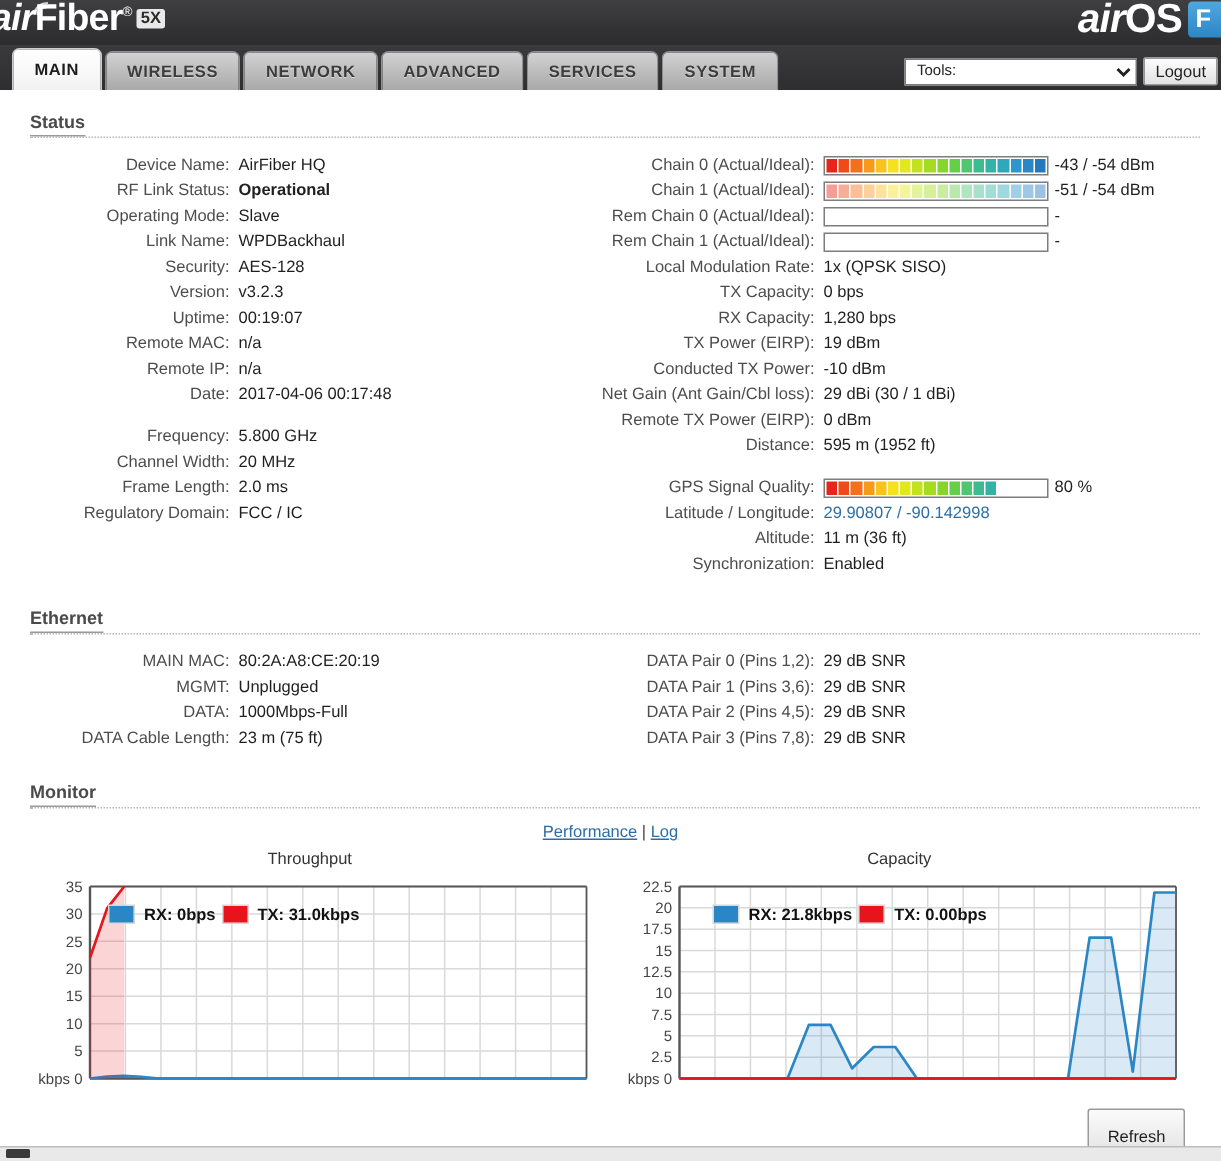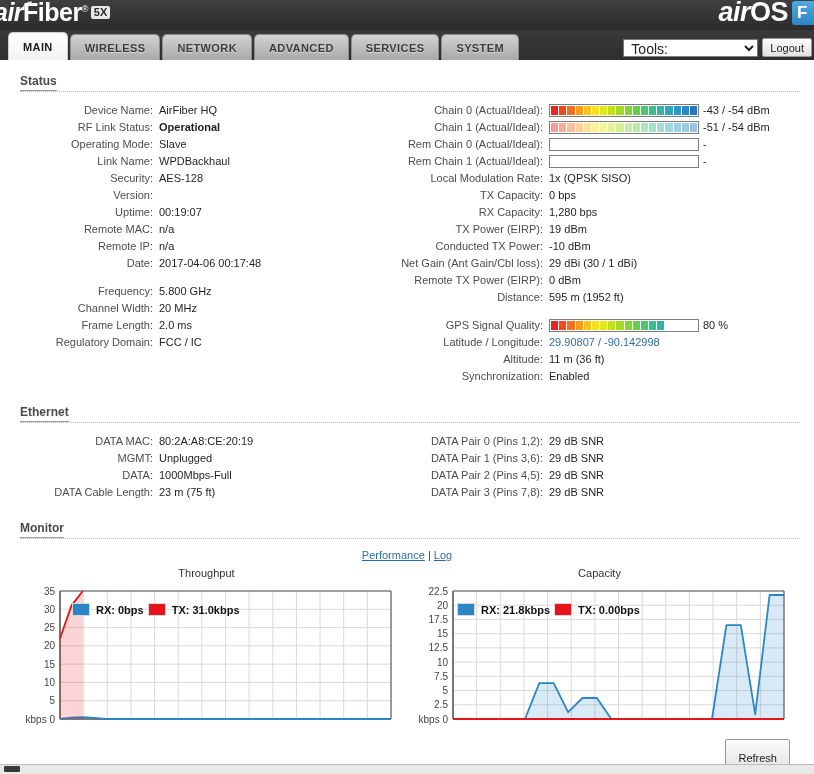--- a/index.html
+++ b/index.html
@@ -88,22 +88,22 @@
     background: linear-gradient(180deg,#ffffff 0%, #f2f2f2 100%);
     color:#1d1d1d;
     border-color:#cfcfcf;
     height:28px; line-height:28px;
   }
   .toolsbox {
     position:absolute; right:2px; bottom:3px;
     display:flex; align-items:center; gap:4px;
   }
   .tools-select {
-    width:135px; height:18px;
-    font-size:14px;
+    width:155px; height:18px;
+    font-size:10px;
     font-family:"Liberation Sans", sans-serif;
     border:1px solid #7a7a7a;
     background:#fff;
     color:#222;
     padding-left:3px;
   }
   .logout-btn {
     height:19px;
     font-size:11px;
     font-family:"Liberation Sans", sans-serif;
@@ -283,20 +283,21 @@
           <div class="row">
             <div class="lbl">Link Name:</div>
             <div class="val">WPDBackhaul</div>
           </div>
           <div class="row">
             <div class="lbl">Security:</div>
             <div class="val">AES-128</div>
           </div>
           <div class="row">
             <div class="lbl">Version:</div>
+            <div class="val">v3.2.3</div>
           </div>
           <div class="row">
             <div class="lbl">Uptime:</div>
             <div class="val">00:19:07</div>
           </div>
           <div class="row">
             <div class="lbl">Remote MAC:</div>
             <div class="val">n/a</div>
           </div>
           <div class="row">
@@ -494,21 +495,21 @@
         </div>
     </div>
   </div>
 
   <div style="margin-top:14px;">
     <div class="section-title">Ethernet</div>
     <div class="section-rule"></div>
     <div class="cols">
       <div class="col-left" id="eth-left">
           <div class="row">
-            <div class="lbl">DATA MAC:</div>
+            <div class="lbl">MAIN MAC:</div>
             <div class="val">80:2A:A8:CE:20:19</div>
           </div>
           <div class="row">
             <div class="lbl">MGMT:</div>
             <div class="val">Unplugged</div>
           </div>
           <div class="row">
             <div class="lbl">DATA:</div>
             <div class="val">1000Mbps-Full</div>
           </div>
@@ -646,21 +647,21 @@
               <line x1="353.35714285714283" y1="8" x2="353.35714285714283" y2="136" stroke="#d9d9d9" stroke-width="1"></line>
               <line x1="46" y1="8" x2="46" y2="136" stroke="#555555" stroke-width="1.6"></line>
               <line x1="46" y1="136" x2="377" y2="136" stroke="#555555" stroke-width="1.6"></line>
               <line x1="46" y1="8" x2="377" y2="8" stroke="#555555" stroke-width="1.2"></line>
               <line x1="377" y1="8" x2="377" y2="136" stroke="#555555" stroke-width="1.2"></line>
               <path d="M46.0 136.0 L60.4 136.0 L74.8 136.0 L89.2 136.0 L103.6 136.0 L118.0 136.0 L132.3 100.2 L146.7 100.2 L161.1 129.2 L175.5 115.0 L189.9 115.0 L204.3 136.0 L218.7 136.0 L233.1 136.0 L247.5 136.0 L261.9 136.0 L276.3 136.0 L290.7 136.0 L305.0 136.0 L319.4 42.1 L333.8 42.1 L348.2 131.4 L362.6 12.0 L377.0 12.0 L377.0 136 L46.0 136 Z" fill="#2b86c5" fill-opacity="0.18" stroke="none"></path>
               <path d="M46.0 136.0 L60.4 136.0 L74.8 136.0 L89.2 136.0 L103.6 136.0 L118.0 136.0 L132.3 100.2 L146.7 100.2 L161.1 129.2 L175.5 115.0 L189.9 115.0 L204.3 136.0 L218.7 136.0 L233.1 136.0 L247.5 136.0 L261.9 136.0 L276.3 136.0 L290.7 136.0 L305.0 136.0 L319.4 42.1 L333.8 42.1 L348.2 131.4 L362.6 12.0 L377.0 12.0" fill="none" stroke="#2b86c5" stroke-width="1.8" stroke-linejoin="round"></path>
               <path d="M46.0 136.0 L60.4 136.0 L74.8 136.0 L89.2 136.0 L103.6 136.0 L118.0 136.0 L132.3 136.0 L146.7 136.0 L161.1 136.0 L175.5 136.0 L189.9 136.0 L204.3 136.0 L218.7 136.0 L233.1 136.0 L247.5 136.0 L261.9 136.0 L276.3 136.0 L290.7 136.0 L305.0 136.0 L319.4 136.0 L333.8 136.0 L348.2 136.0 L362.6 136.0 L377.0 136.0 L377.0 136 L46.0 136 Z" fill="#e8141b" fill-opacity="0.18" stroke="none"></path>
               <path d="M46.0 136.0 L60.4 136.0 L74.8 136.0 L89.2 136.0 L103.6 136.0 L118.0 136.0 L132.3 136.0 L146.7 136.0 L161.1 136.0 L175.5 136.0 L189.9 136.0 L204.3 136.0 L218.7 136.0 L233.1 136.0 L247.5 136.0 L261.9 136.0 L276.3 136.0 L290.7 136.0 L305.0 136.0 L319.4 136.0 L333.8 136.0 L348.2 136.0 L362.6 136.0 L377.0 136.0" fill="none" stroke="#e8141b" stroke-width="1.8" stroke-linejoin="round"></path>
             </svg>
-          <div class="legend" id="legend-1" style="left: 50px; top: 20px;">
+          <div class="legend" id="legend-1" style="left: 68px; top: 20px;">
               <div class="legend-item">
                 <div class="legend-swatch">
                   <i style="background: rgb(43, 134, 197);"></i>
                 </div>
                 <div class="legend-text">RX: 21.8kbps</div>
               </div>
               <div class="legend-item">
                 <div class="legend-swatch">
                   <i style="background: rgb(232, 20, 27);"></i>
                 </div>

